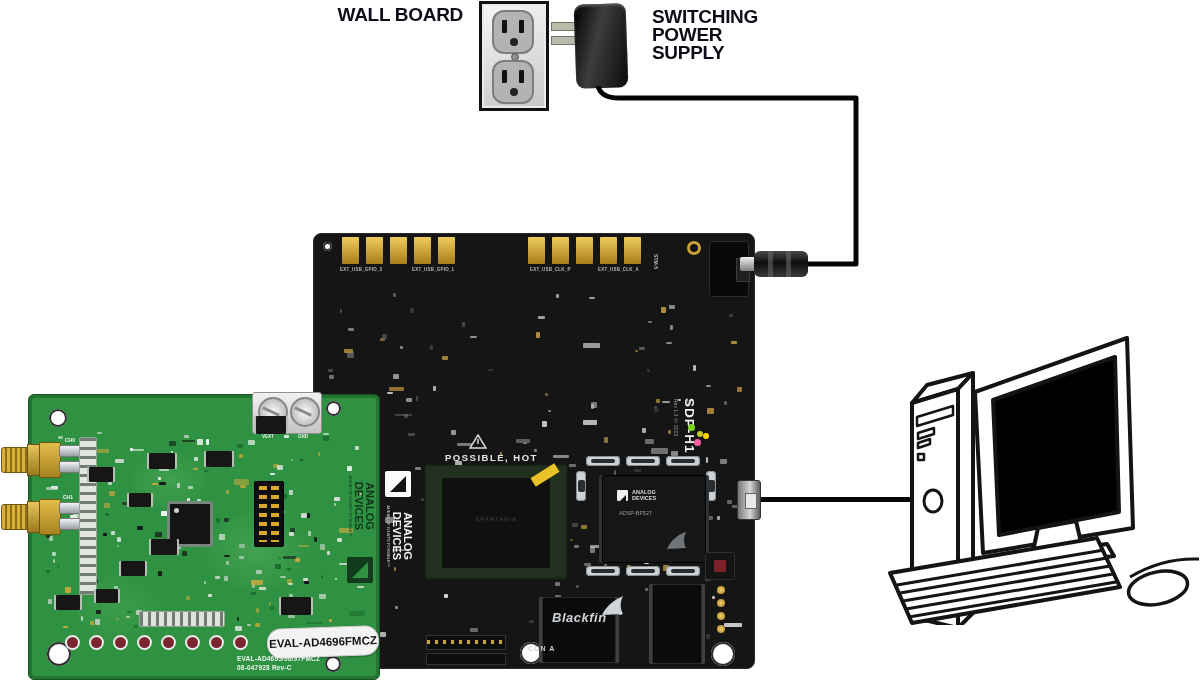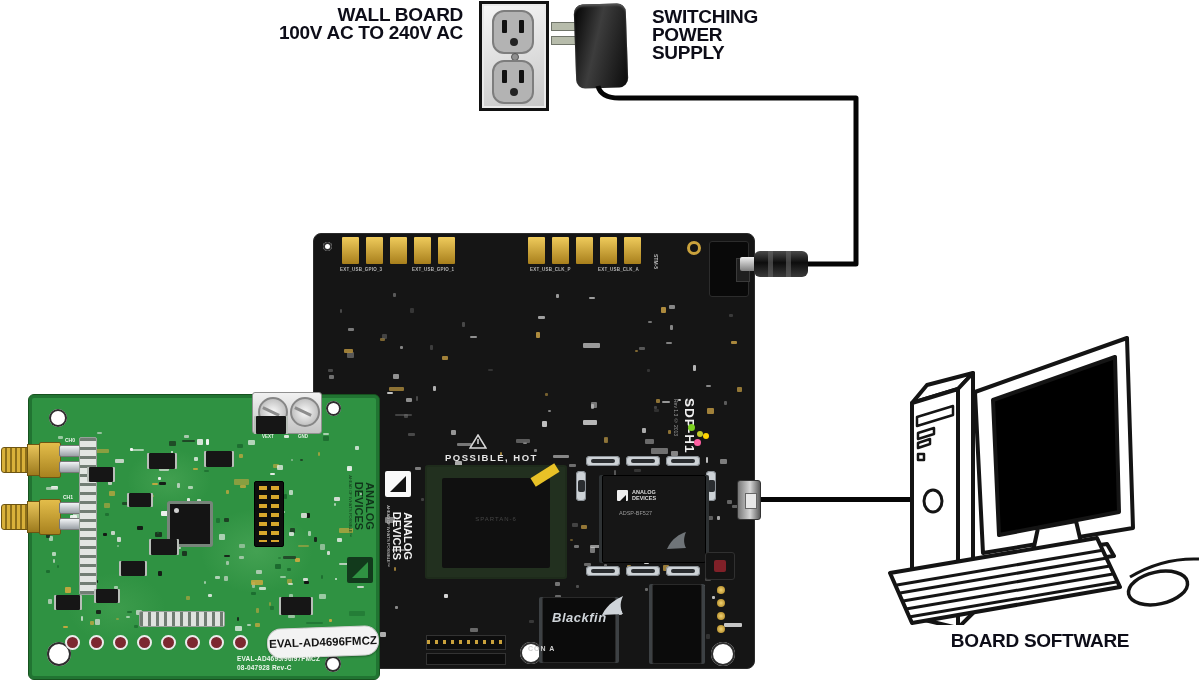--- a/index.html
+++ b/index.html
@@ -67,21 +67,20 @@
               background:radial-gradient(#fafafa,#ababab);}
   .term-screw:before{content:"";position:absolute;left:2px;top:11px;width:18px;height:3px;background:#8d8d8d;transform:rotate(25deg);}
 </style>
 </head>
 <body>
 
 <div id="canvas">
 
   <div class="abs blk-txt" style="left:238px;top:6px;width:225px;text-align:right;">
     <div>WALL BOARD</div>
-    <div>100V AC TO 240V AC</div>
   </div>
 
   <div class="abs outlet">
     <div class="abs socket" style="left:10px;top:6px;">
       <div class="abs slot" style="left:8px;"></div>
       <div class="abs slot" style="left:25px;"></div>
       <div class="abs ghole"></div>
     </div>
     <div class="abs screw"></div>
     <div class="abs socket" style="left:10px;top:56px;">
@@ -676,16 +675,15 @@
         <line x1="26" y1="284" x2="233" y2="249"></line>
         <line x1="29" y1="292" x2="236" y2="257"></line>
       </g>
 
       <path d="M250,252 C270,240 295,233 319,234" fill="none" stroke-width="3"></path>
       <ellipse cx="278" cy="263" rx="30" ry="16" transform="rotate(-12 278 263)" stroke-width="3.5"></ellipse>
     </g>
   </svg>
 
   <div class="abs blk-txt" style="left:885px;top:632px;width:310px;text-align:center;">
-    <div>BOARD SOFTWARE</div>
   </div>
 
 </div>
 
 </body></html>

